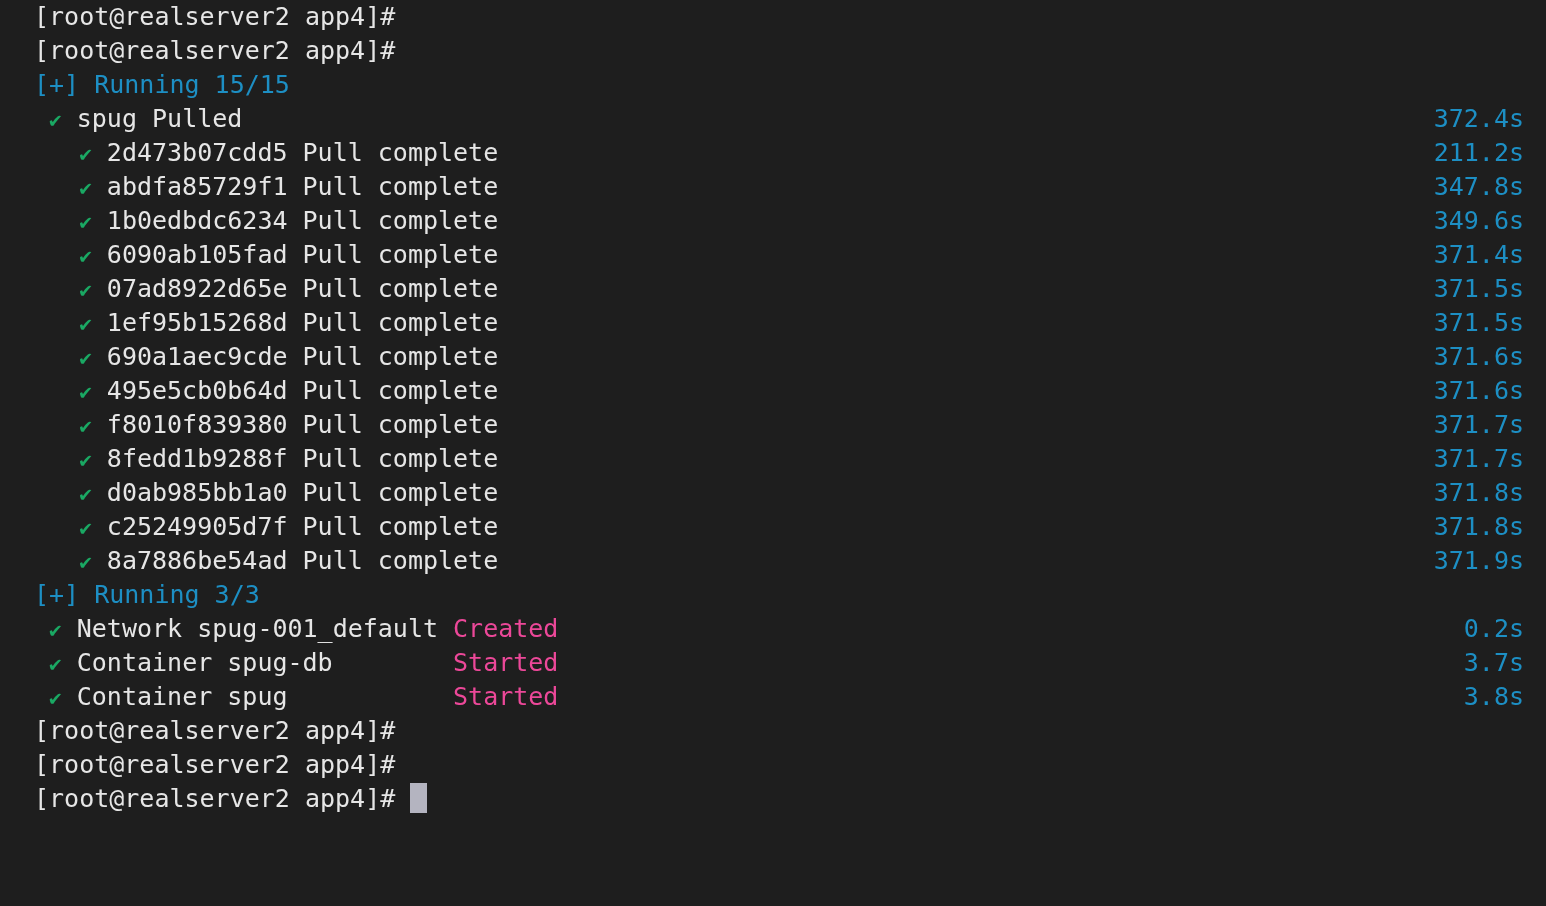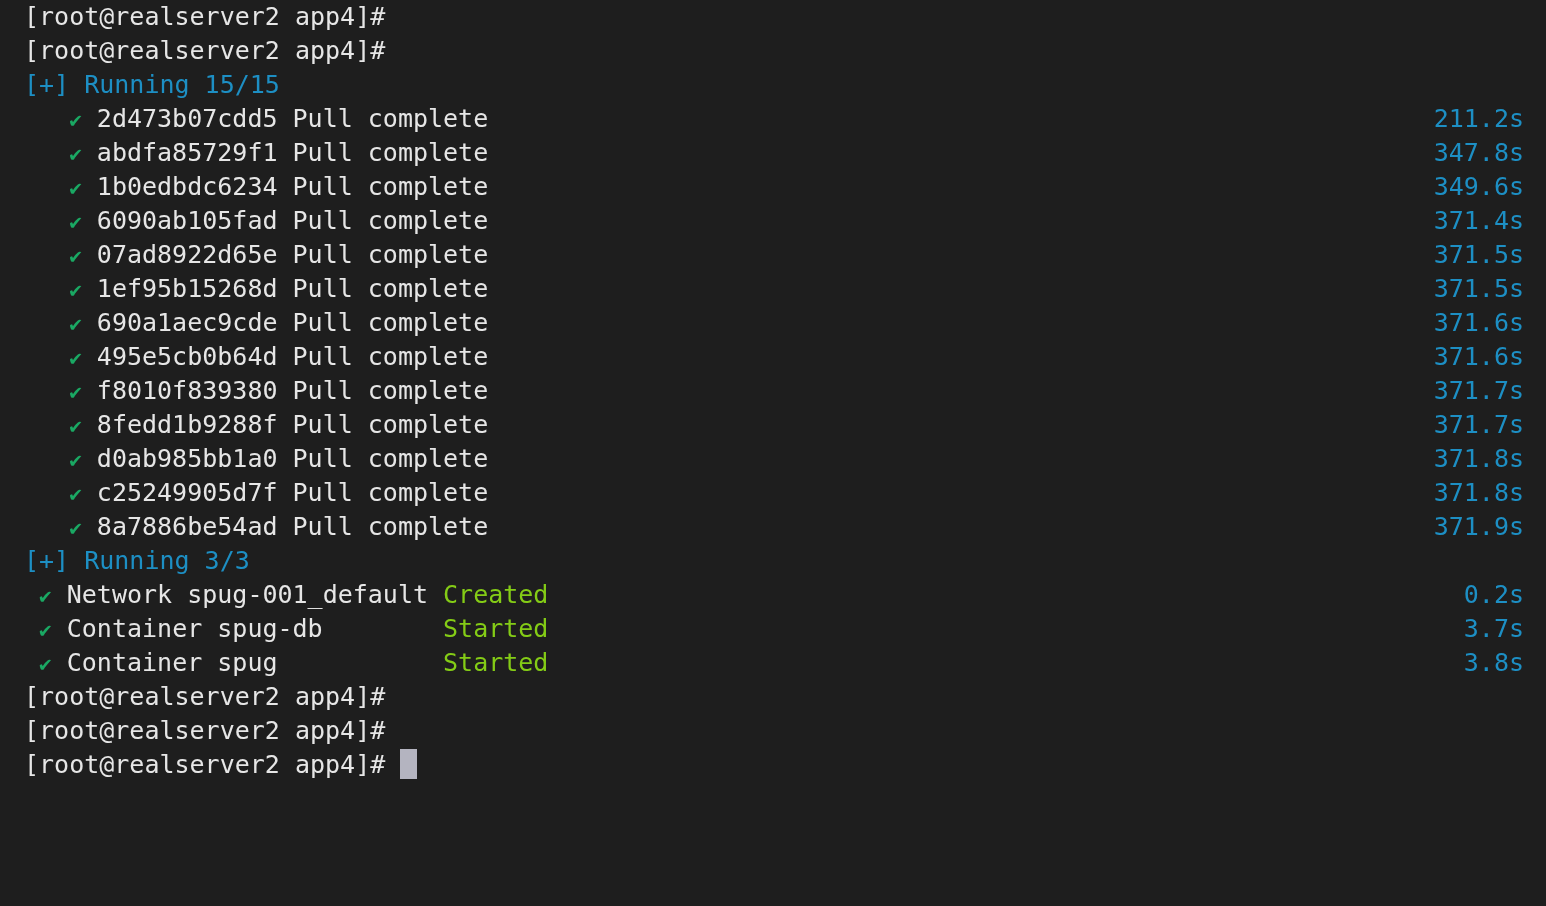--- a/index.html
+++ b/index.html
@@ -25,22 +25,23 @@
   }
 
   .term-line {
     position: relative;
     height: 34px;
     line-height: 34px;
     font-size: 25px;
     letter-spacing: 0;
     white-space: pre;
     color: #e0e0e0;
-    padding-left: 24px;
+    padding-left: 8px;
     box-sizing: border-box;
+    margin-left: 26px;
   }
 
   .seg { white-space: pre; }
 
   .c-white   { color: #e6e6e6; }
   .c-blue    { color: #1d8fc4; }
 
   .check {
     color: #1aa863;
     font-size: 21px;
@@ -51,38 +52,39 @@
     right: 22px;
     top: 0;
     height: 34px;
     line-height: 34px;
     font-size: 25px;
     color: #1d8fc4;
     white-space: pre;
   }
 
   .status-col {
-    color: #84cc16;
+    color: #ec4899;
   }
 
   .cursor {
     display: inline-block;
     width: 17px;
     height: 30px;
     background: #b4b4c0;
     vertical-align: -6px;
   }
 </style>
 </head>
 <body>
 
 <div id="terminal">
     <div class="term-line"><span class="seg c-white">[root@realserver2 app4]#</span></div>
     <div class="term-line"><span class="seg c-white">[root@realserver2 app4]#</span></div>
     <div class="term-line"><span class="seg c-blue">[+] Running 15/15</span></div>
+    <div class="term-line"><span class="seg"> </span><span class="seg check">✔</span><span class="seg c-white"> spug Pulled</span><span class="time-col">372.4s</span></div>
     <div class="term-line"><span class="seg">   </span><span class="seg check">✔</span><span class="seg c-white"> 2d473b07cdd5 Pull complete</span><span class="time-col">211.2s</span></div>
     <div class="term-line"><span class="seg">   </span><span class="seg check">✔</span><span class="seg c-white"> abdfa85729f1 Pull complete</span><span class="time-col">347.8s</span></div>
     <div class="term-line"><span class="seg">   </span><span class="seg check">✔</span><span class="seg c-white"> 1b0edbdc6234 Pull complete</span><span class="time-col">349.6s</span></div>
     <div class="term-line"><span class="seg">   </span><span class="seg check">✔</span><span class="seg c-white"> 6090ab105fad Pull complete</span><span class="time-col">371.4s</span></div>
     <div class="term-line"><span class="seg">   </span><span class="seg check">✔</span><span class="seg c-white"> 07ad8922d65e Pull complete</span><span class="time-col">371.5s</span></div>
     <div class="term-line"><span class="seg">   </span><span class="seg check">✔</span><span class="seg c-white"> 1ef95b15268d Pull complete</span><span class="time-col">371.5s</span></div>
     <div class="term-line"><span class="seg">   </span><span class="seg check">✔</span><span class="seg c-white"> 690a1aec9cde Pull complete</span><span class="time-col">371.6s</span></div>
     <div class="term-line"><span class="seg">   </span><span class="seg check">✔</span><span class="seg c-white"> 495e5cb0b64d Pull complete</span><span class="time-col">371.6s</span></div>
     <div class="term-line"><span class="seg">   </span><span class="seg check">✔</span><span class="seg c-white"> f8010f839380 Pull complete</span><span class="time-col">371.7s</span></div>
     <div class="term-line"><span class="seg">   </span><span class="seg check">✔</span><span class="seg c-white"> 8fedd1b9288f Pull complete</span><span class="time-col">371.7s</span></div>

